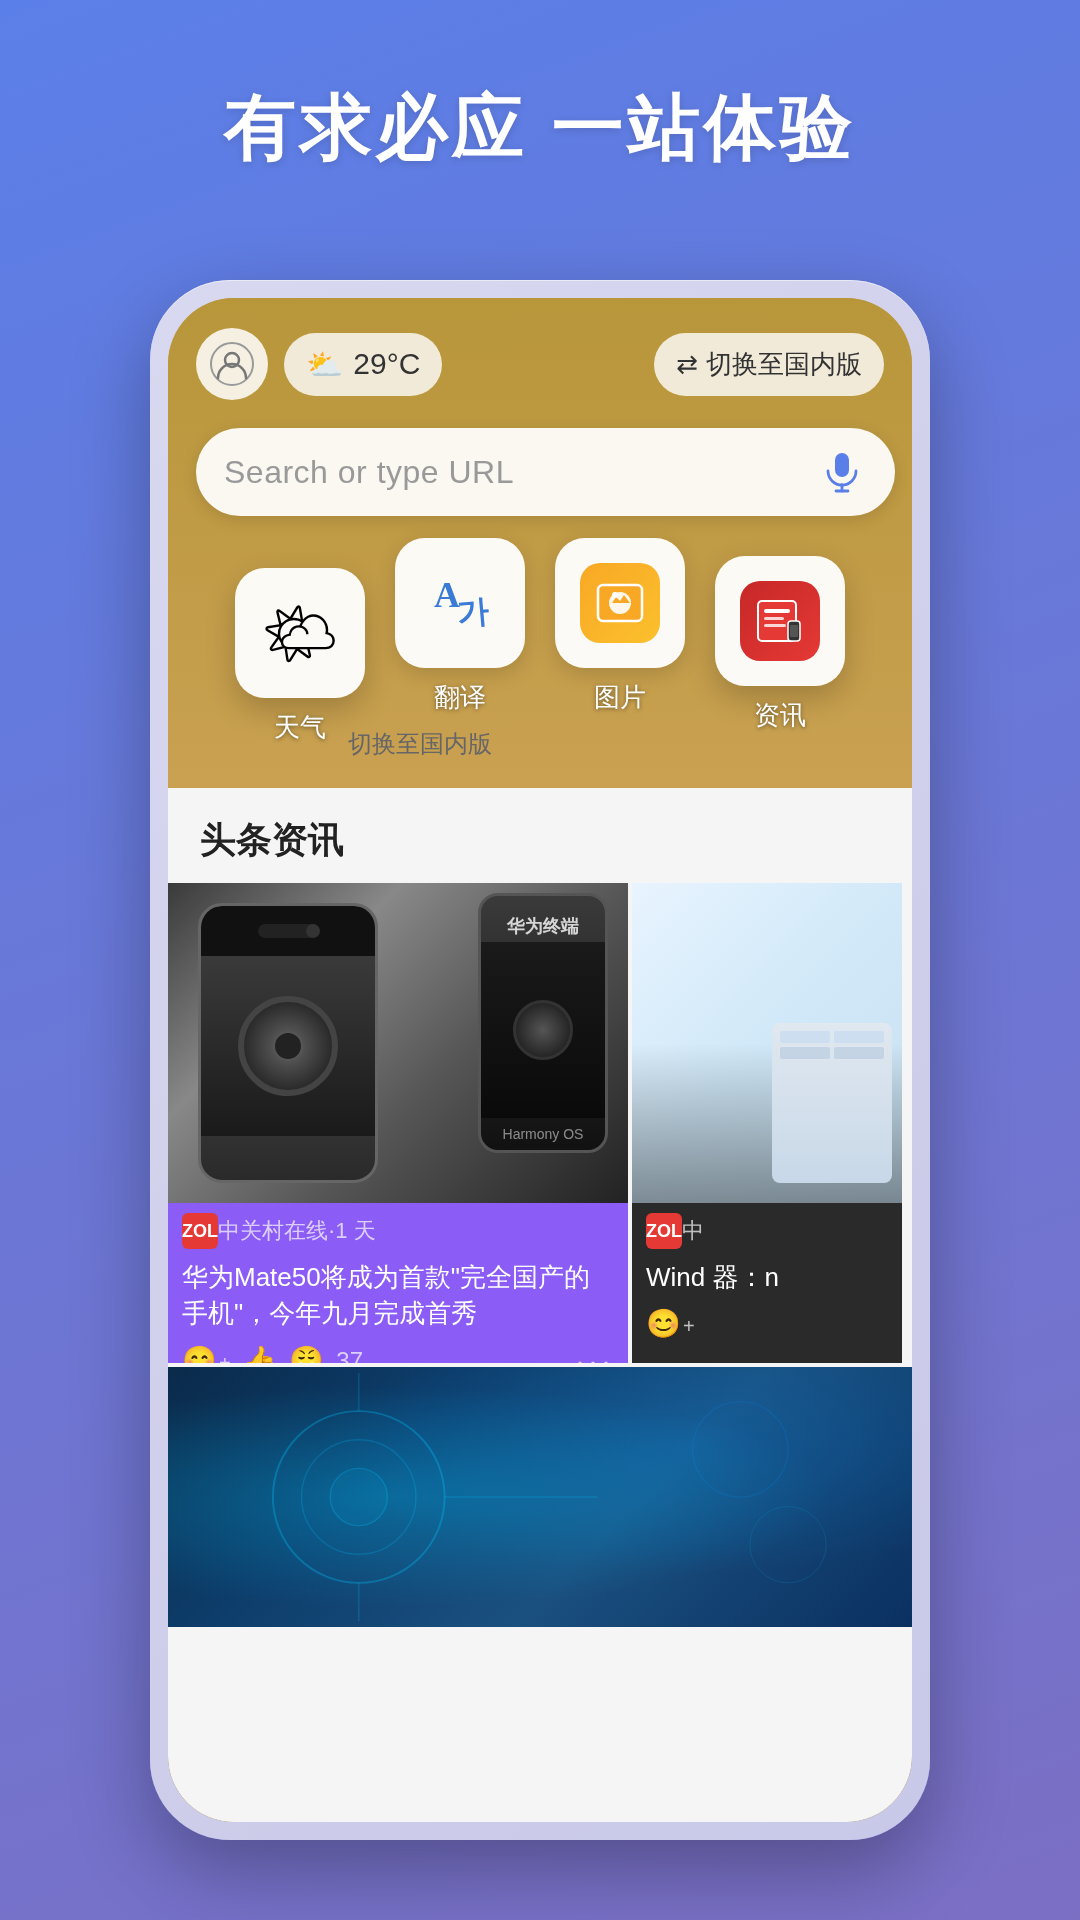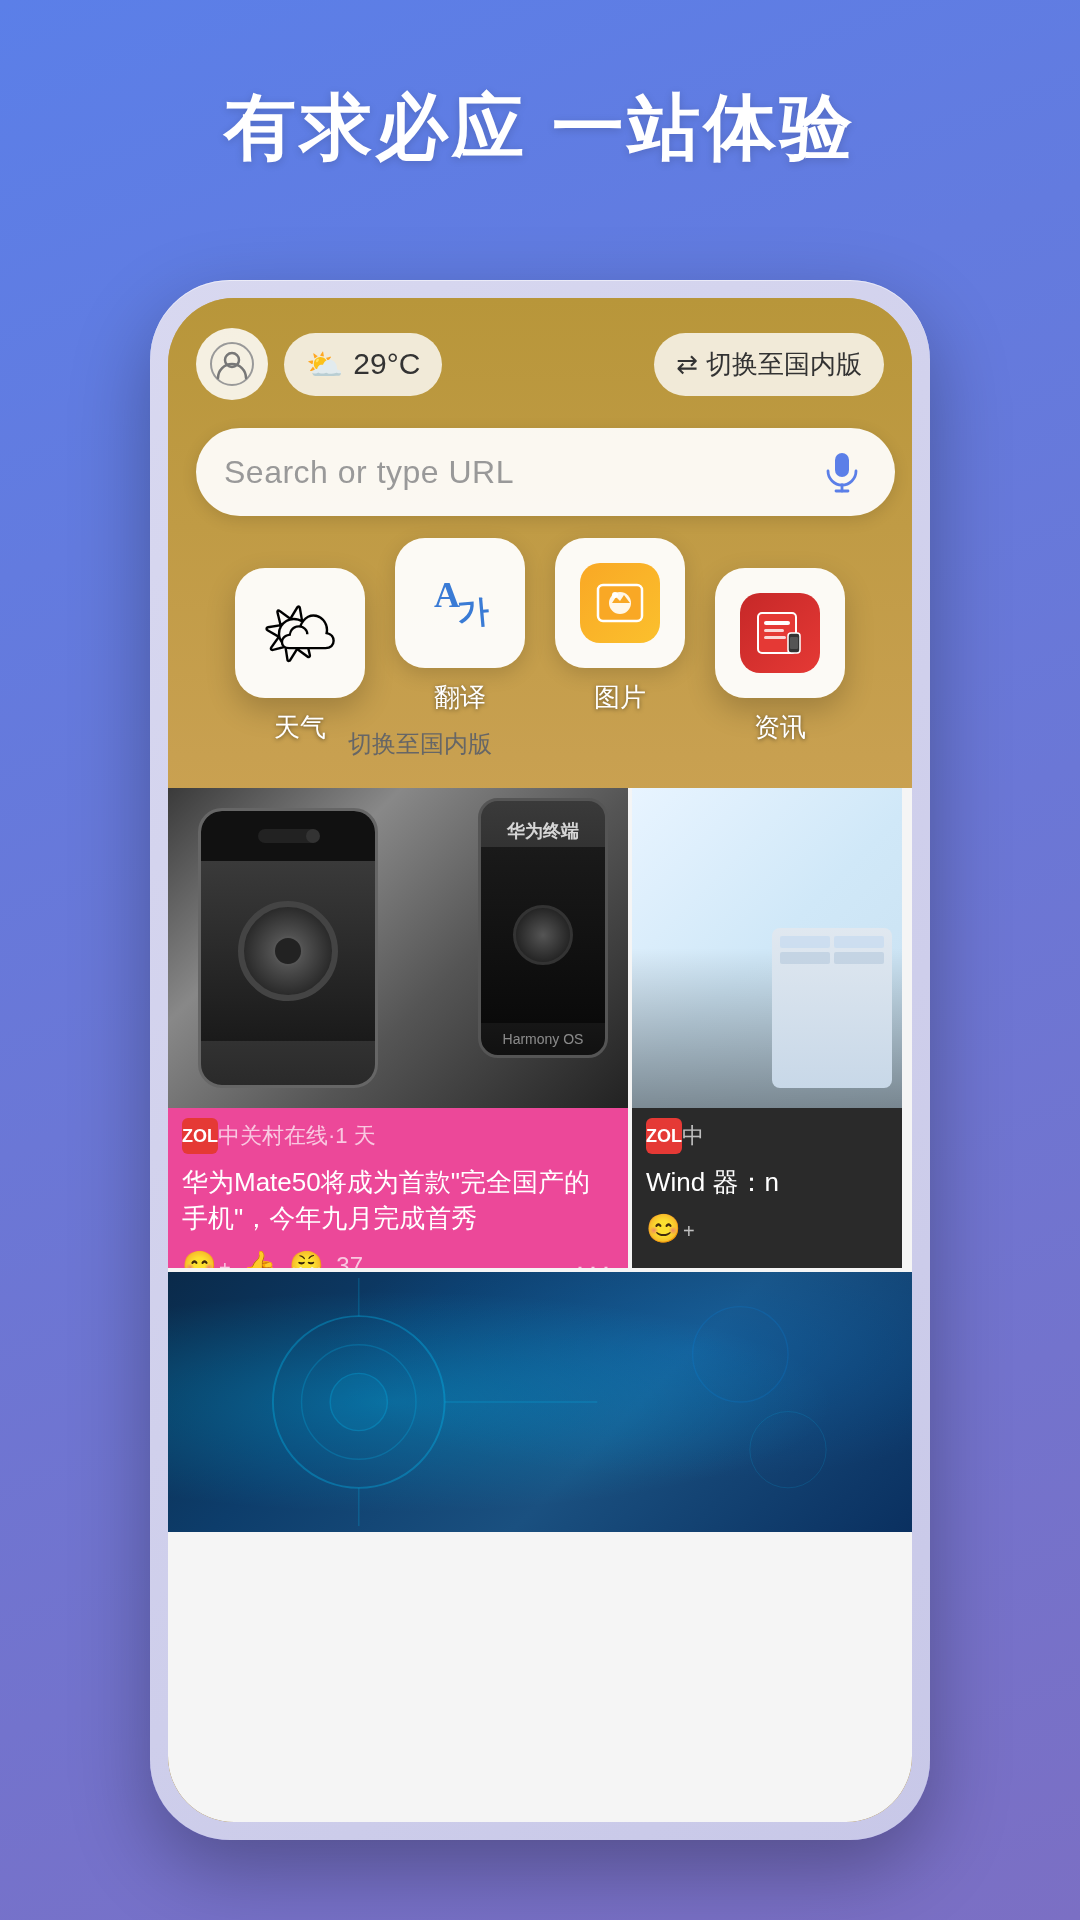--- a/index.html
+++ b/index.html
@@ -237,21 +237,21 @@
 
     .news-card {
       flex-shrink: 0;
       position: relative;
       overflow: hidden;
     }
 
     .news-card-main {
       width: 460px;
       height: 480px;
-      background: #ec4899;
+      background: #8b5cf6;
     }
 
     .news-card-secondary {
       width: 270px;
       height: 480px;
       background: #2a2a2a;
       margin-left: 4px;
     }
 
     
@@ -459,41 +459,42 @@
               <rect x="4" y="8" width="44" height="36" rx="5" stroke="white" stroke-width="2.5"></rect>
               <circle cx="26" cy="26" r="11" fill="white" fill-opacity="0.9"></circle>
               <path d="M18 26L22 20L26 24L30 18L36 26H18Z" fill="#f9a825"></path>
               <circle cx="21" cy="18" r="3" fill="white"></circle>
             </svg>
           </div>
         </div>
         <span class="app-label" style="color:#fff;">图片</span>
       </div>
 
-      <div class="quick-app-item" style="margin-top:30px;">
+      <div class="quick-app-item" style="margin-top:18px;">
         <div class="app-icon-box floating">
           <div class="news-app">
             <svg width="52" height="52" viewBox="0 0 52 52" fill="none">
               <rect x="4" y="6" width="38" height="40" rx="4" fill="#e53935"></rect>
               <rect x="4" y="6" width="38" height="40" rx="4" stroke="white" stroke-width="2"></rect>
               <rect x="10" y="14" width="26" height="4" rx="2" fill="white"></rect>
               <rect x="10" y="22" width="20" height="3" rx="1.5" fill="white" fill-opacity="0.8"></rect>
               <rect x="10" y="29" width="22" height="3" rx="1.5" fill="white" fill-opacity="0.8"></rect>
               <rect x="34" y="26" width="12" height="20" rx="3" fill="#333" stroke="white" stroke-width="1.5"></rect>
               <rect x="36" y="30" width="8" height="12" rx="1" fill="#555"></rect>
             </svg>
           </div>
         </div>
         <span class="app-label" style="color:#fff;">资讯</span>
       </div>
     </div>
 
     <div class="powered-by">切换至国内版</div>
 
     <div class="news-section">
+      <div class="news-header">头条资讯</div>
 
       <div class="news-cards">
 
         <div class="news-card news-card-main">
 
           <div class="phone-image-sim">
 
             <div style="position:absolute;top:20px;left:30px;width:180px;height:280px;background:linear-gradient(180deg,#5a5a5a 0%,#2a2a2a 100%);border-radius:24px;border:3px solid #666;overflow:hidden;">
               <div style="width:100%;height:50px;background:#111;border-radius:21px 21px 0 0;display:flex;align-items:center;justify-content:center;">
                 <div style="width:60px;height:14px;background:#222;border-radius:7px;position:relative;">

